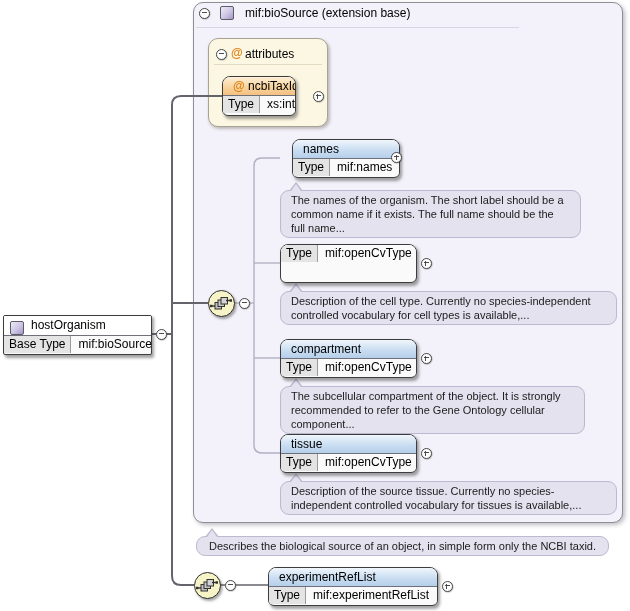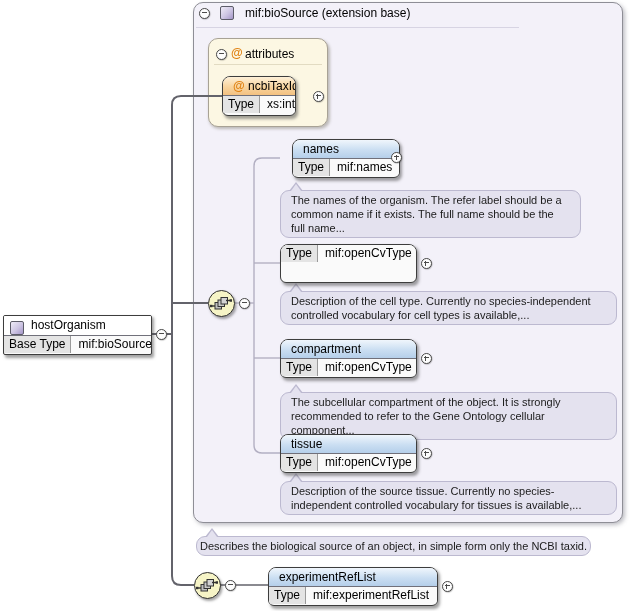--- a/index.html
+++ b/index.html
@@ -57,21 +57,21 @@
 
   
   .bubble{
     position:absolute;box-sizing:border-box;background:#e4e2ef;border:1px solid #bcb9d0;border-radius:9px;
     padding:2px 10px;font-size:11px;line-height:14px;color:#1b1b1b;z-index:2;
   }
   .bubble::before{content:"";position:absolute;top:-9px;left:8px;width:0;height:0;
     border-left:7px solid transparent;border-right:7px solid transparent;border-bottom:9px solid #bcb9d0;}
   .bubble::after{content:"";position:absolute;top:-7px;left:10px;width:0;height:0;
     border-left:5px solid transparent;border-right:5px solid transparent;border-bottom:7px solid #e4e2ef;}
-  .bubble.oneline{white-space:nowrap;line-height:16px;padding:1px 3px;text-align:center;}
+  .bubble.oneline{white-space:nowrap;line-height:16px;padding:1px 12px;text-align:center;}
 </style>
 </head>
 <body>
 
 <div class="stage">
 
   <div class="container"></div>
   <div class="tg" style="left:198.5px;top:7.5px;"></div>
   <div class="ct-icon" style="left:220px;top:6px;"></div>
   <div class="panel-title">mif:bioSource (extension base)</div>
@@ -117,40 +117,40 @@
   <div class="tg" style="left:238.5px;top:297.5px;"></div>
 
   <div class="ebox" style="left:280px;top:139px;width:108px;height:39px;margin-left:12px;">
     <div class="hdr">names</div>
     <div class="typ">
       <span class="lab">Type</span>
       <span class="val">mif:names</span>
     </div>
   </div>
   <div class="tg plus" style="left:391px;top:151.5px;"></div>
-  <div class="bubble" style="left:280px;top:190px;width:301px;">The names of the organism. The refer label should be a common name if it exists. The full name should be the full name...</div>
+  <div class="bubble" style="left:280px;top:190px;width:301px;">The names of the organism. The short label should be a common name if it exists. The full name should be the full name...</div>
 
   <div class="ebox" style="left:280px;top:244px;width:137px;height:39px;">
     <div class="typ">
       <span class="lab">Type</span>
       <span class="val">mif:openCvType</span>
     </div>
   </div>
   <div class="tg plus" style="left:420.5px;top:257.5px;"></div>
   <div class="bubble" style="left:280px;top:291px;width:337px;">Description of the cell type. Currently no species-independent controlled vocabulary for cell types is available,...</div>
 
   <div class="ebox" style="left:280px;top:339px;width:137px;height:39px;">
     <div class="hdr">compartment</div>
     <div class="typ">
       <span class="lab">Type</span>
       <span class="val">mif:openCvType</span>
     </div>
   </div>
   <div class="tg plus" style="left:420.5px;top:352.5px;"></div>
-  <div class="bubble" style="left:280px;top:386px;width:337px;margin-top:6px;">The subcellular compartment of the object. It is strongly recommended to refer to the Gene Ontology cellular component...</div>
+  <div class="bubble" style="left:280px;top:386px;width:305px;">The subcellular compartment of the object. It is strongly recommended to refer to the Gene Ontology cellular component...</div>
 
   <div class="ebox" style="left:280px;top:434px;width:137px;height:39px;">
     <div class="hdr">tissue</div>
     <div class="typ">
       <span class="lab">Type</span>
       <span class="val">mif:openCvType</span>
     </div>
   </div>
   <div class="tg plus" style="left:420.5px;top:447.5px;"></div>
   <div class="bubble" style="left:280px;top:481px;width:337px;">Description of the source tissue. Currently no species-independent controlled vocabulary for tissues is available,...</div>

